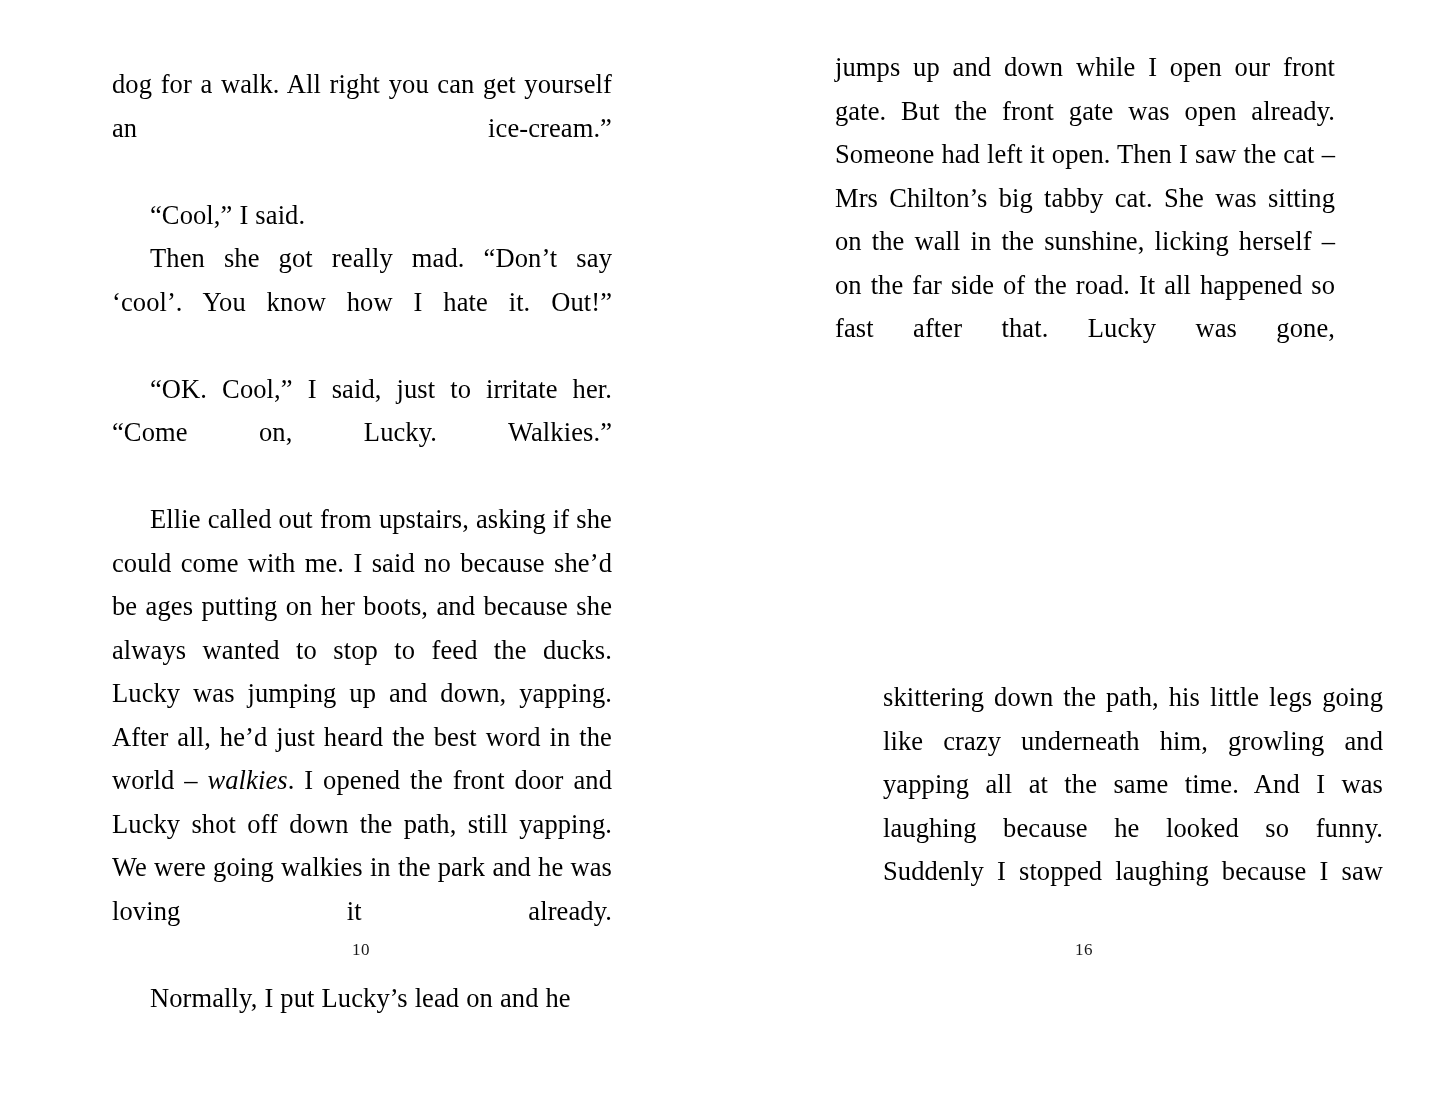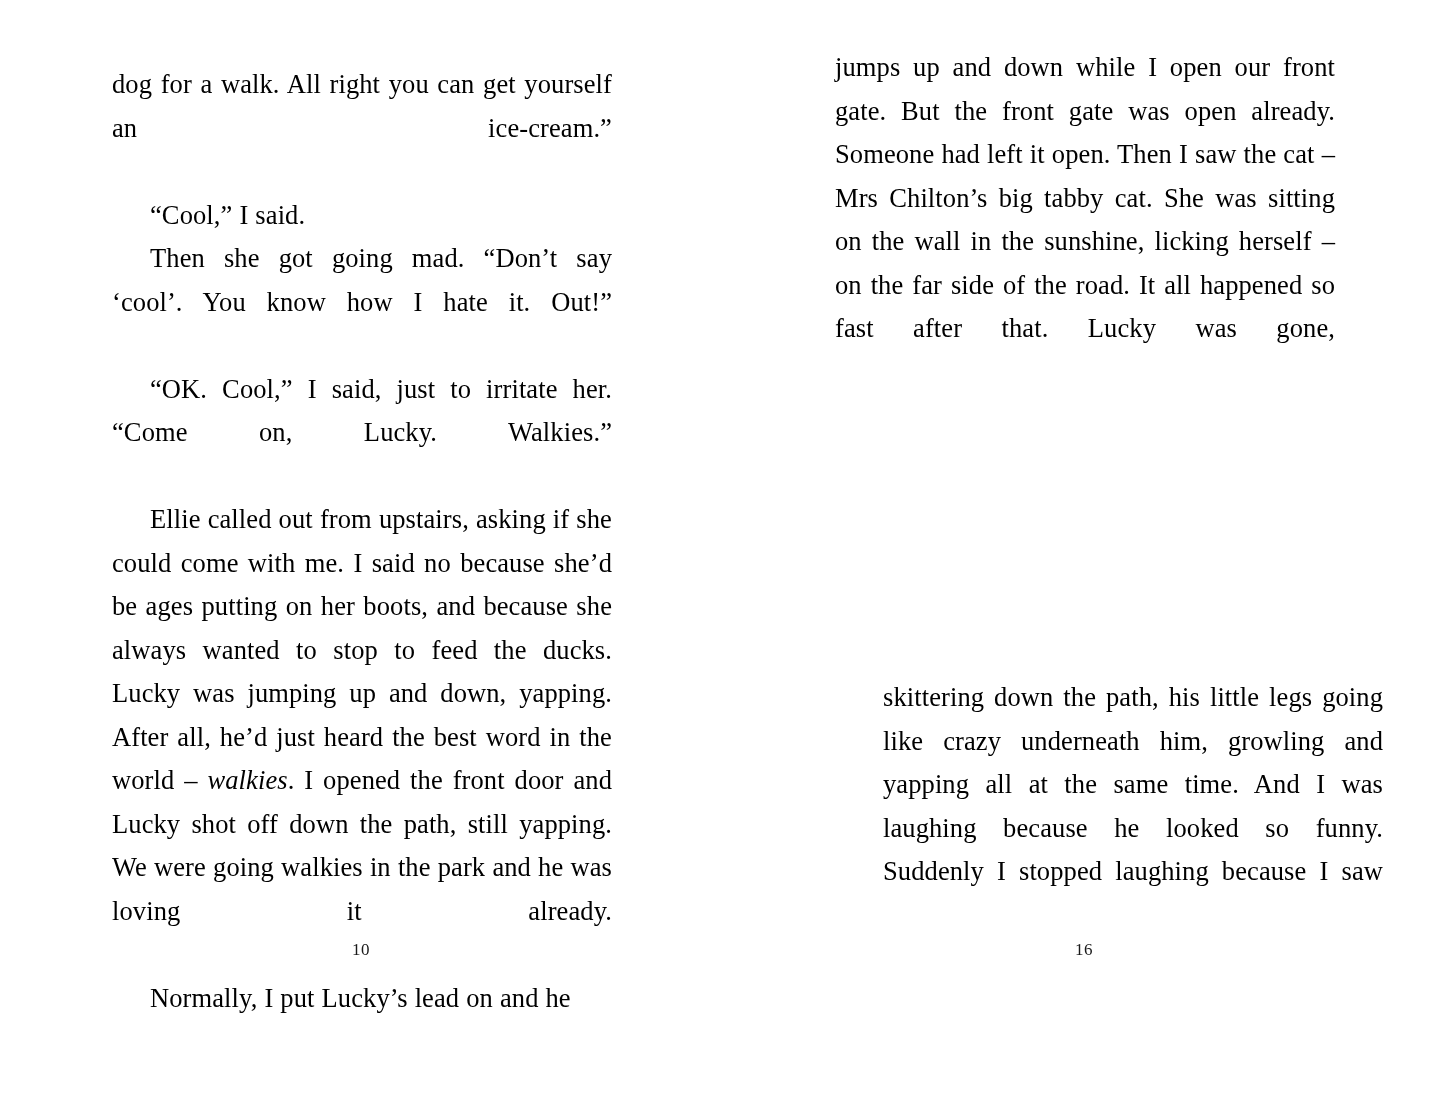--- a/index.html
+++ b/index.html
@@ -86,21 +86,21 @@
 </head>
 <body>
 
 <div class="spread">
 
   <div class="page page-left">
 
     <div class="textblock">
       <p>dog for a walk. All right you can get yourself an ice-cream.”</p>
       <p class="indent nostretch">“Cool,” I said.</p>
-      <p class="indent">Then she got going mad. “Don’t say ‘cool’. You know how I hate it. Out!”</p>
+      <p class="indent">Then she got really mad. “Don’t say ‘cool’. You know how I hate it. Out!”</p>
       <p class="indent">“OK. Cool,” I said, just to irritate her. “Come on, Lucky. Walkies.”</p>
       <p class="indent"><span>Ellie called out from upstairs, asking if she could come with me. I said no because she’d be ages putting on her boots, and because she always wanted to stop to feed the ducks. Lucky was jumping up and down, yapping. After all, he’d just heard the best word in the world – </span><em>walkies</em><span>. I opened the front door and Lucky shot off down the path, still yapping. We were going walkies in the park and he was loving it already.</span></p>
       <p class="indent nostretch">Normally, I put Lucky’s lead on and he</p>
     </div>
 
     <div class="folio">10</div>
   </div>
 
   <div class="page page-right">
 

